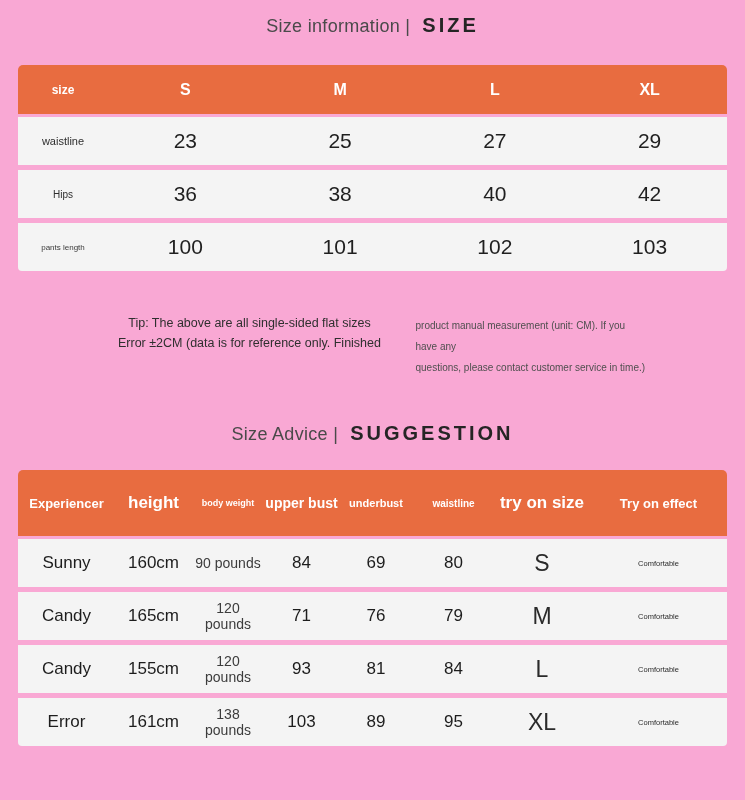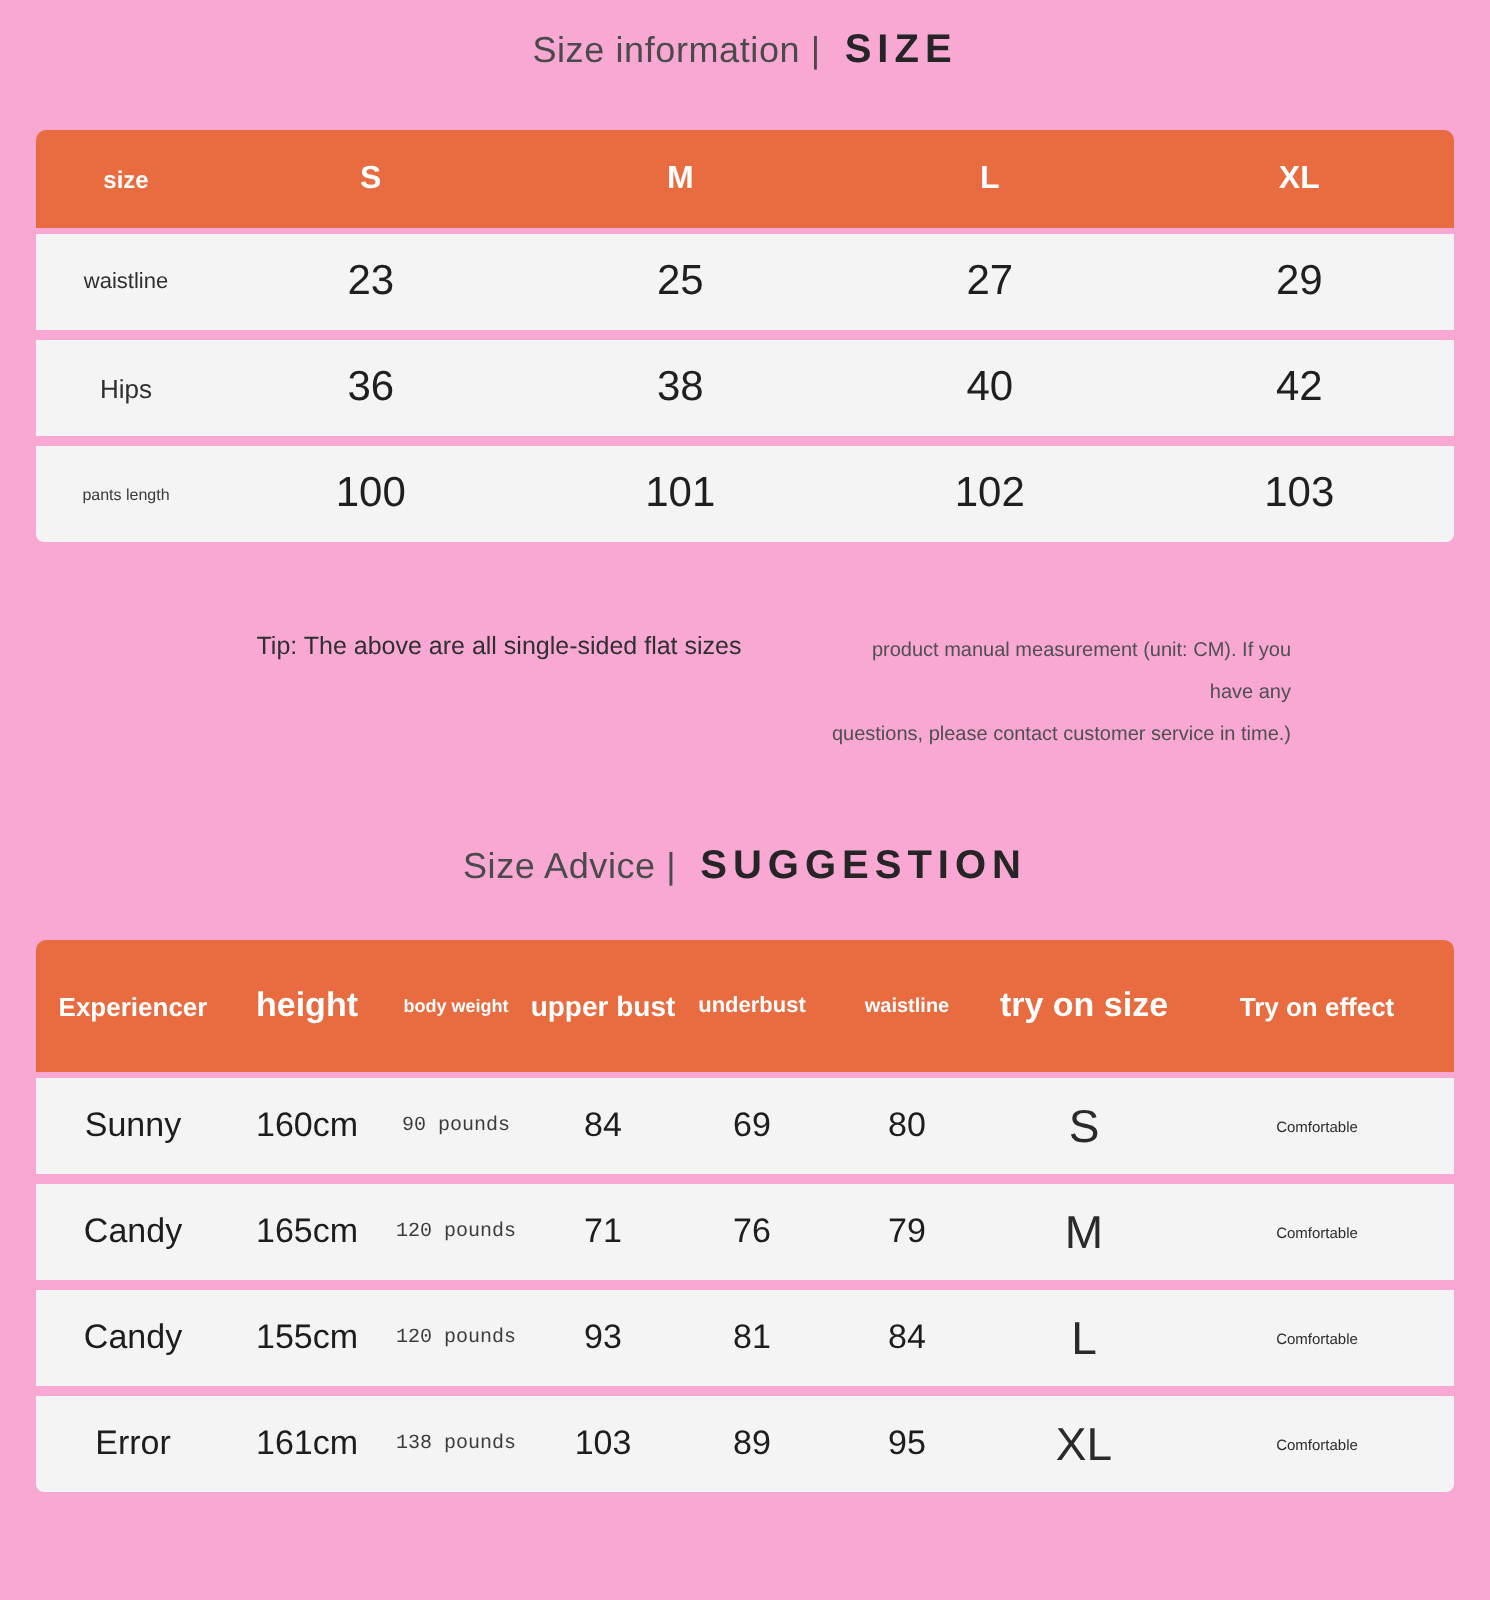--- a/index.html
+++ b/index.html
@@ -47,50 +47,50 @@
   .tbl1 .trow.rfirst{margin-top:3px;}
   .tbl2 .trow{height:48px;grid-template-columns:97px 77px 72px 75px 74px 81px 96px 1fr;margin-top:5px;}
   .tbl2 .trow.rfirst{margin-top:3px;}
   .trow.rlast{border-radius:0 0 4px 4px;}
   .cell{text-align:center;}
   
   .tbl1 .thead .hlbl{font-size:12px;font-weight:bold;}
   .tbl1 .thead .hcol{font-size:16px;font-weight:bold;}
   .tbl1 .val{font-size:21px;color:#1f1f1f;}
   .tbl1 .r0 .rowlbl{font-size:11px;color:#2e2e2e;}
-  .tbl1 .r1 .rowlbl{font-size:13px;color:#2e2e2e;}
+  .tbl1 .r1 .rowlbl{font-size:10px;color:#2e2e2e;}
   .tbl1 .r2 .rowlbl{font-size:8px;color:#3a3a3a;}
   
   .tips{
     margin-top:42px;
     display:flex;justify-content:center;align-items:flex-start;
     gap:16px;
   }
   .tip-left{
     width:300px;text-align:center;
     font-size:12.5px;color:#2f2f2f;line-height:20px;
   }
   .tip-right{
-    width:230px;text-align:right;
+    width:230px;text-align:left;
     font-size:10px;color:#4f4f4f;line-height:21px;
     padding-top:2px;
   }
   
   .tbl2 .thead .cell{font-weight:bold;}
   .tbl2 .thead .ac0{font-size:13px;}
   .tbl2 .thead .ac1{font-size:17px;}
   .tbl2 .thead .ac2{font-size:9px;}
   .tbl2 .thead .ac3{font-size:14px;}
   .tbl2 .thead .ac4{font-size:11px;}
   .tbl2 .thead .ac5{font-size:10px;}
   .tbl2 .thead .ac6{font-size:17px;}
   .tbl2 .thead .ac7{font-size:13px;}
   .tbl2 .trow .bc0{font-size:17px;color:#1d1d1d;}
   .tbl2 .trow .bc1{font-size:17px;color:#1d1d1d;}
-  .tbl2 .trow .bc2{font-size:10px;color:#3c3c3c;font-family:Liberation Mono, monospace;}
+  .tbl2 .trow .bc2{font-size:14px;color:#3c3c3c;}
   .tbl2 .trow .bc3,.tbl2 .trow .bc4,.tbl2 .trow .bc5{font-size:17px;color:#1d1d1d;}
   .tbl2 .trow .bc6{font-size:23px;color:#2a2a2a;}
   .tbl2 .trow .bc7{font-size:7.5px;color:#2b2b2b;}
   
   .footer{
     margin-top:58px;
     display:flex;justify-content:center;align-items:center;
     gap:30px;white-space:nowrap;
   }
   .footer .model{font-size:12.5px;color:#3a3a3a;}
@@ -133,20 +133,21 @@
       <div class="cell val">100</div>
       <div class="cell val">101</div>
       <div class="cell val">102</div>
       <div class="cell val">103</div>
     </div>
   </div>
 
   <div class="tips">
     <div class="tip-left">
       <div>Tip: The above are all single-sided flat sizes</div>
+      <div>Error ±2CM (data is for reference only. Finished</div>
     </div>
     <div class="tip-right">
       <div>product manual measurement (unit: CM). If you have any</div>
       <div>questions, please contact customer service in time.)</div>
     </div>
   </div>
 
   <div class="sec-title second">
     <span class="left">Size Advice |</span><span class="right">SUGGESTION</span>
   </div>

